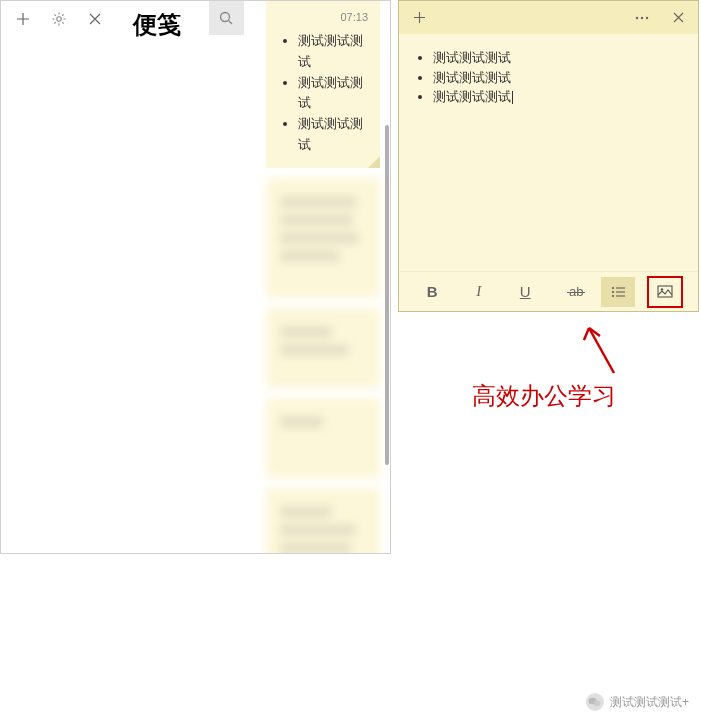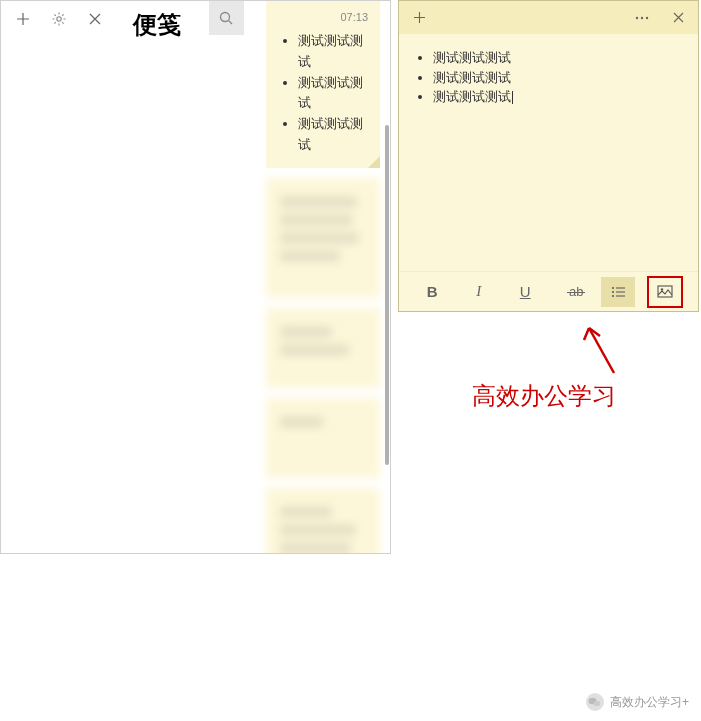--- a/index.html
+++ b/index.html
@@ -377,14 +377,14 @@
 
 <div class="annotation">高效办公学习</div>
 
 <div class="watermark">
   <div class="wm-icon">
     <svg width="13" height="11" viewBox="0 0 13 11">
         <ellipse cx="4.5" cy="4" rx="4" ry="3.2" fill="#bbb"></ellipse>
         <ellipse cx="9" cy="6.5" rx="3.3" ry="2.8" fill="#ccc"></ellipse>
       </svg>
   </div>
-  <span>高效办公学习+</span>
+  <span>测试测试测试+</span>
 </div>
 
 </body></html>

